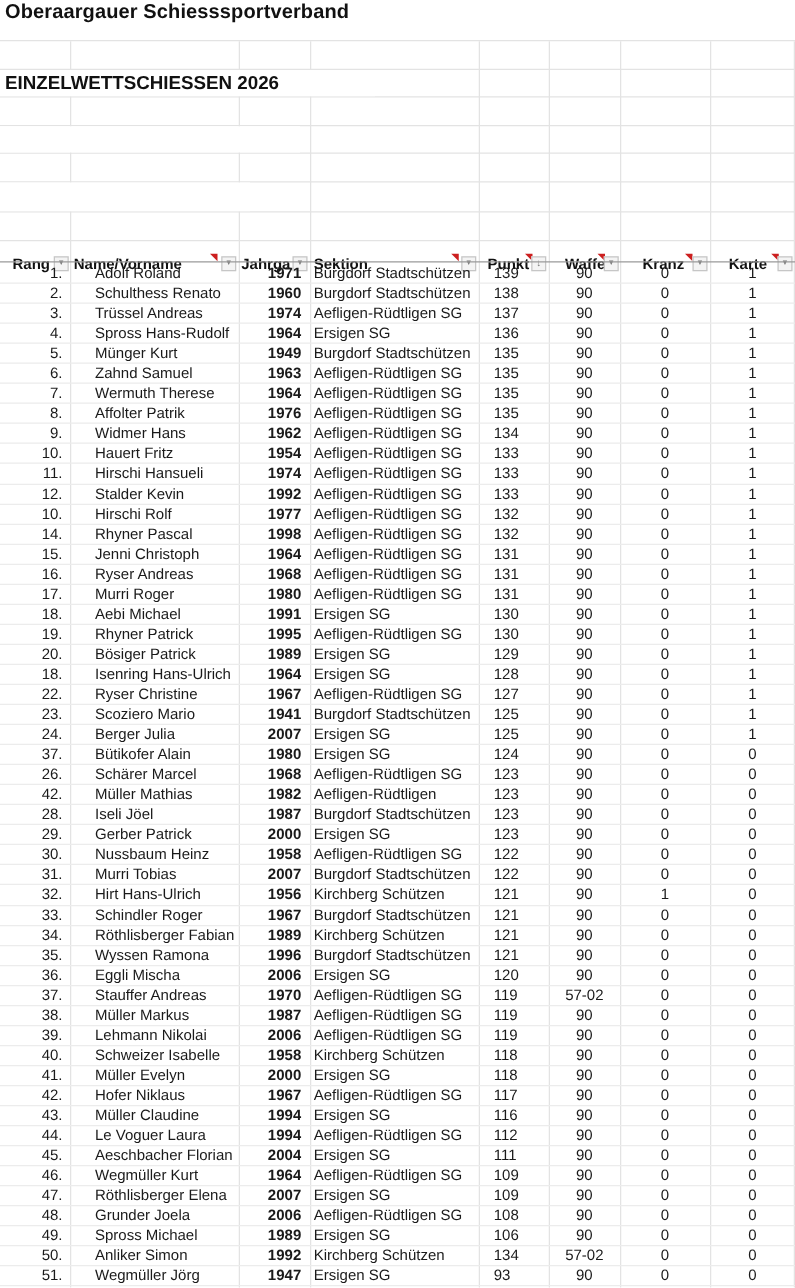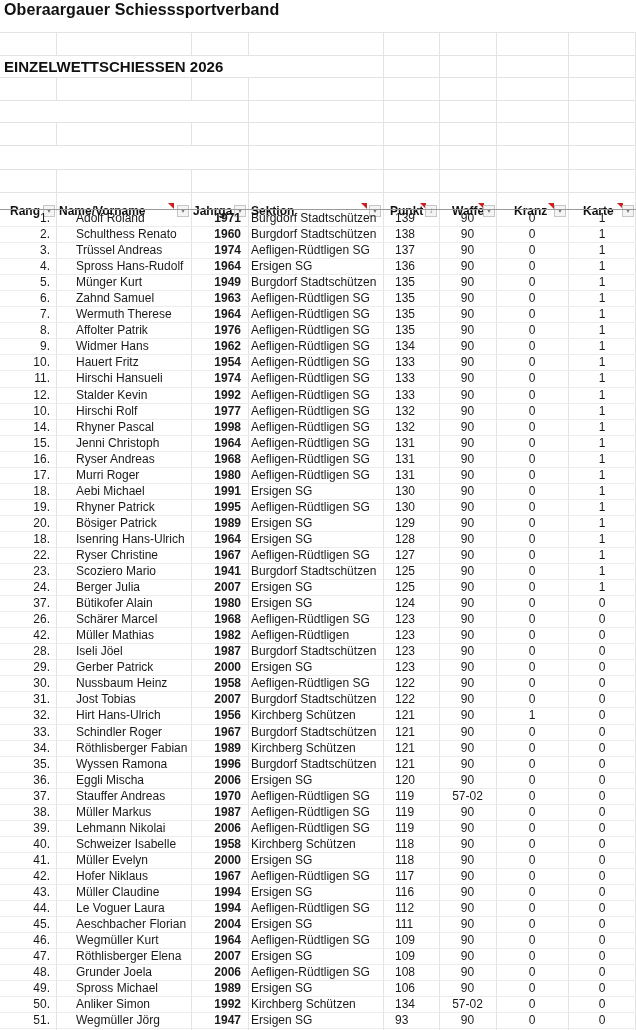--- a/index.html
+++ b/index.html
@@ -400,21 +400,21 @@
         <div class="cell c-name">Nussbaum Heinz</div>
         <div class="cell c-jahr">1958</div>
         <div class="cell c-sekt">Aefligen-Rüdtligen SG</div>
         <div class="cell c-punk">122</div>
         <div class="cell c-waff">90</div>
         <div class="cell c-kran">0</div>
         <div class="cell c-kart">0</div>
       </div>
       <div class="row">
         <div class="cell c-rang">31.</div>
-        <div class="cell c-name">Jost Tobias</div>
+        <div class="cell c-name">Murri Tobias</div>
         <div class="cell c-jahr">2007</div>
         <div class="cell c-sekt">Burgdorf Stadtschützen</div>
         <div class="cell c-punk">122</div>
         <div class="cell c-waff">90</div>
         <div class="cell c-kran">0</div>
         <div class="cell c-kart">0</div>
       </div>
       <div class="row">
         <div class="cell c-rang">32.</div>
         <div class="cell c-name">Hirt Hans-Ulrich</div>

